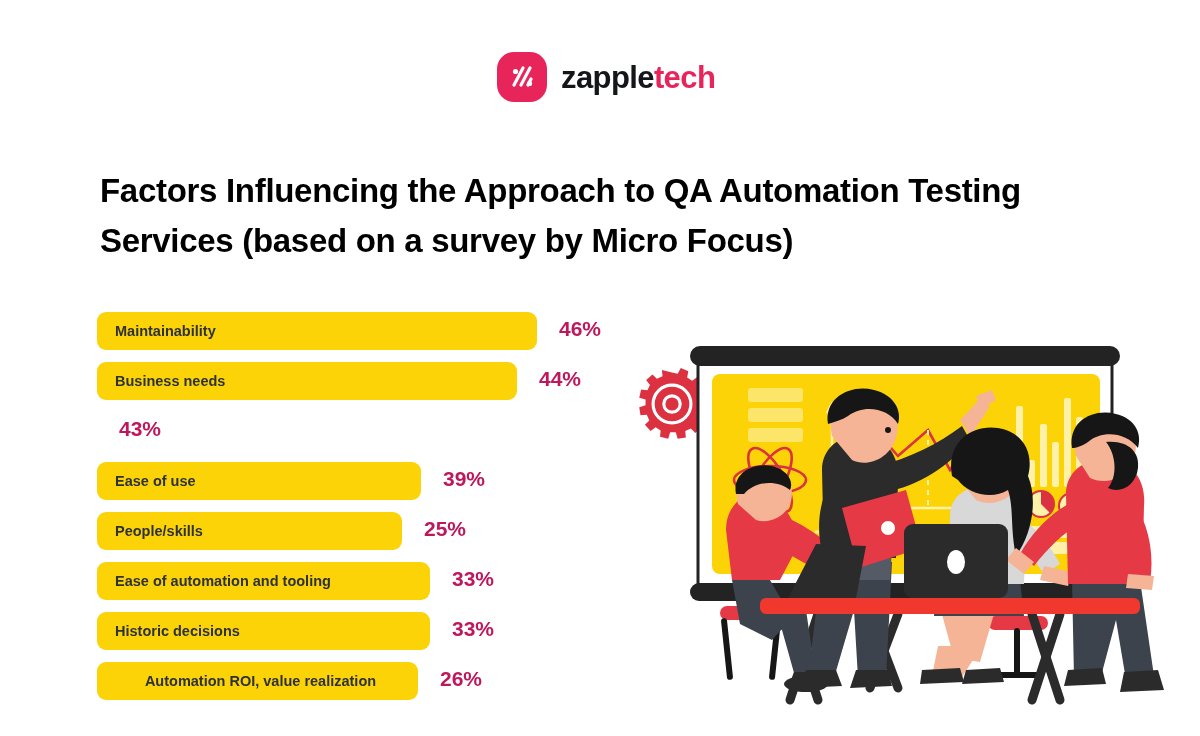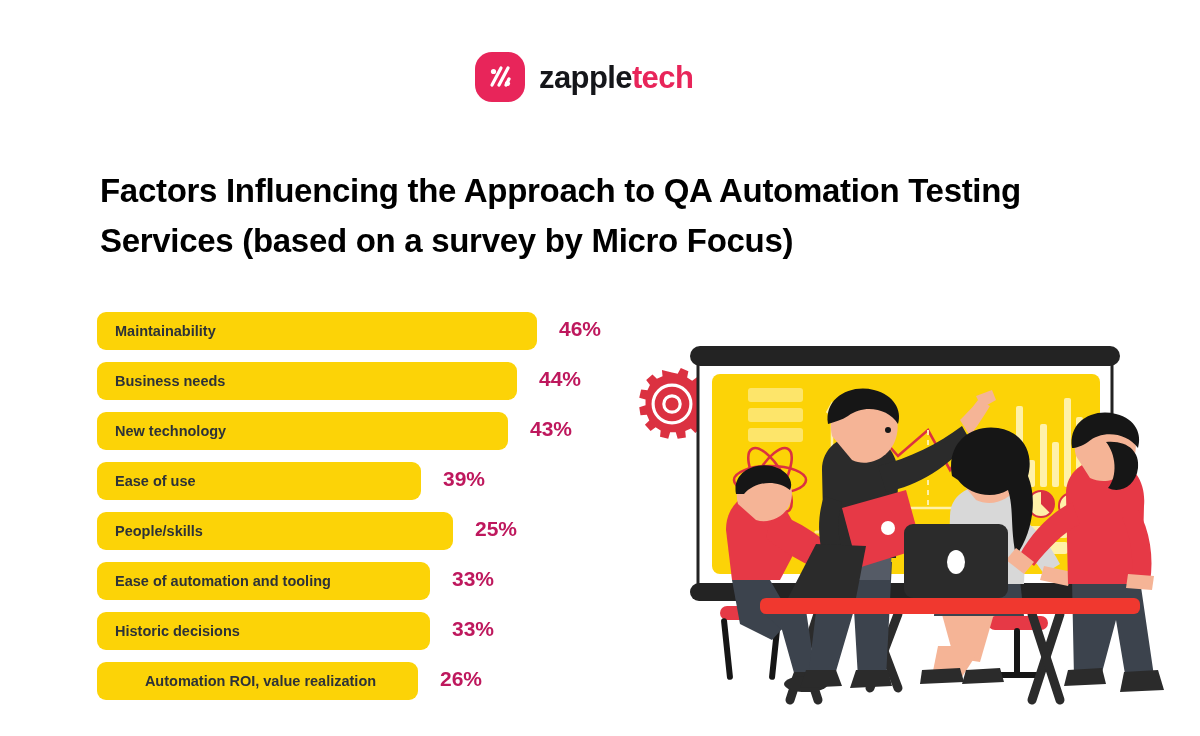--- a/index.html
+++ b/index.html
@@ -6,21 +6,21 @@
   html, body {
     width: 1200px; height: 736px;
     background: #ffffff;
     font-family: "Liberation Sans", sans-serif;
     overflow: hidden;
   }
   .page { position: relative; width: 1200px; height: 736px; background:#fff; }
 
   
   .logo-block {
-    position: absolute; left: 475px; top: 52px;
+    position: absolute; left: 497px; top: 52px;
     display: flex; align-items: center; gap: 14px;
   }
   .logo-mark {
     width: 50px; height: 50px;
     background: #E8255A;
     border-radius: 17px;
     position: relative;
     transform: rotate(0deg);
     display:flex; align-items:center; justify-content:center;
   }
@@ -96,33 +96,30 @@
       </div>
       <span class="bar-value">46%</span>
     </div>
     <div class="bar-row">
       <div class="bar" style="width: 420px;">
         <span class="bar-label">Business needs</span>
       </div>
       <span class="bar-value">44%</span>
     </div>
     <div class="bar-row">
-      <div class="bar" style="width: 411px;">
-        <span class="bar-label">New technology</span>
-      </div>
       <span class="bar-value">43%</span>
     </div>
     <div class="bar-row">
       <div class="bar" style="width: 324px;">
         <span class="bar-label">Ease of use</span>
       </div>
       <span class="bar-value">39%</span>
     </div>
     <div class="bar-row">
-      <div class="bar" style="width: 356px;">
+      <div class="bar" style="width: 305px;">
         <span class="bar-label">People/skills</span>
       </div>
       <span class="bar-value">25%</span>
     </div>
     <div class="bar-row">
       <div class="bar" style="width: 333px;">
         <span class="bar-label">Ease of automation and tooling</span>
       </div>
       <span class="bar-value">33%</span>
     </div>

